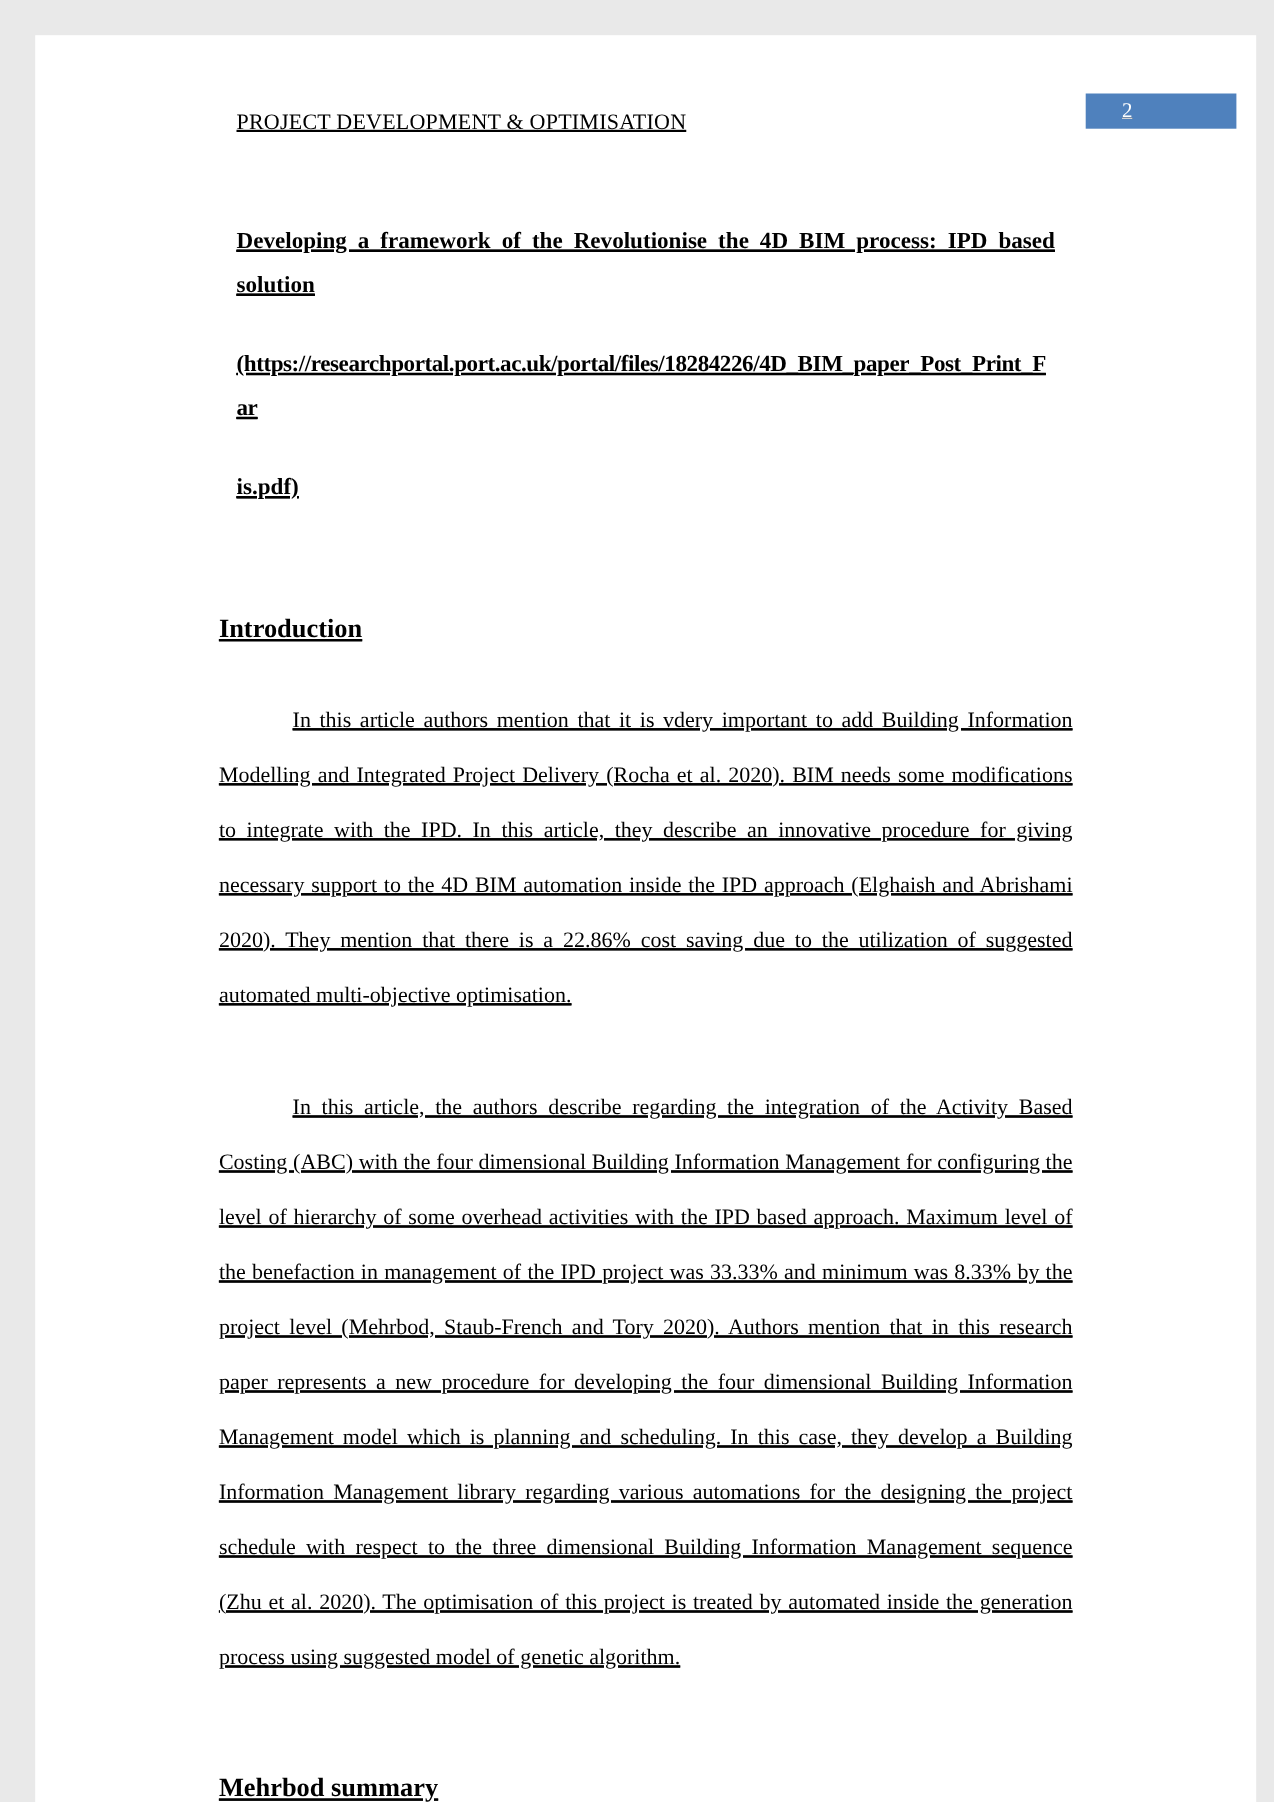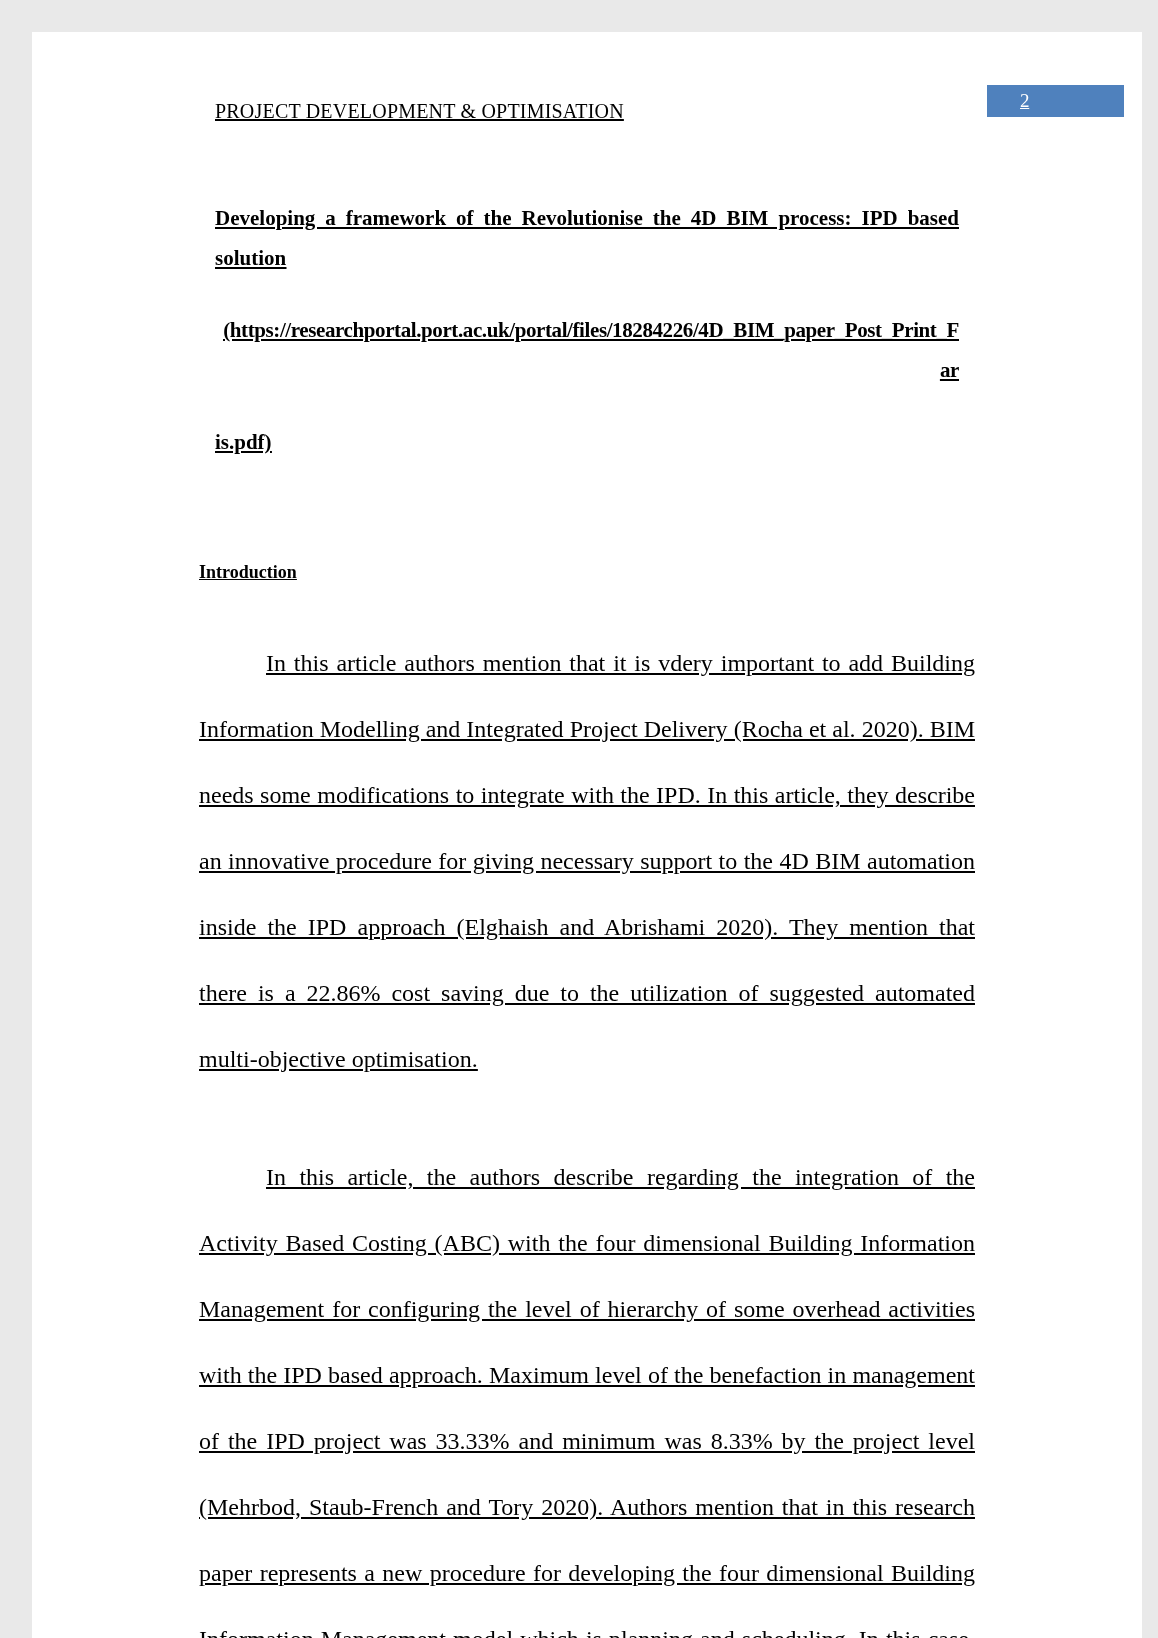--- a/index.html
+++ b/index.html
@@ -50,32 +50,32 @@
   .doc-title {
     font-weight: bold;
     font-size: 21px;
     line-height: 40px;
   }
   .title-line { overflow-wrap: anywhere; }
   .title-line.justify-last {
     text-align: justify;
     text-align-last: justify;
   }
-  .title-line.url-line { letter-spacing: -0.4px; text-align: right; }
+  .title-line.url-line { letter-spacing: -0.4px; }
 
   .section-heading {
-    font-size: 18px;
+    font-size: 24px;
     font-weight: bold;
     line-height: 40px;
     margin-top: 42px;
   }
 
   .body-para {
-    font-size: 24px;
-    line-height: 66px;
+    font-size: 20px;
+    line-height: 50px;
     text-align: justify;
     text-indent: 67px;
     margin-top: 6px;
   }
   .body-para + .body-para { margin-top: 20px; }
 </style>
 </head>
 <body>
 
 <div class="page">

